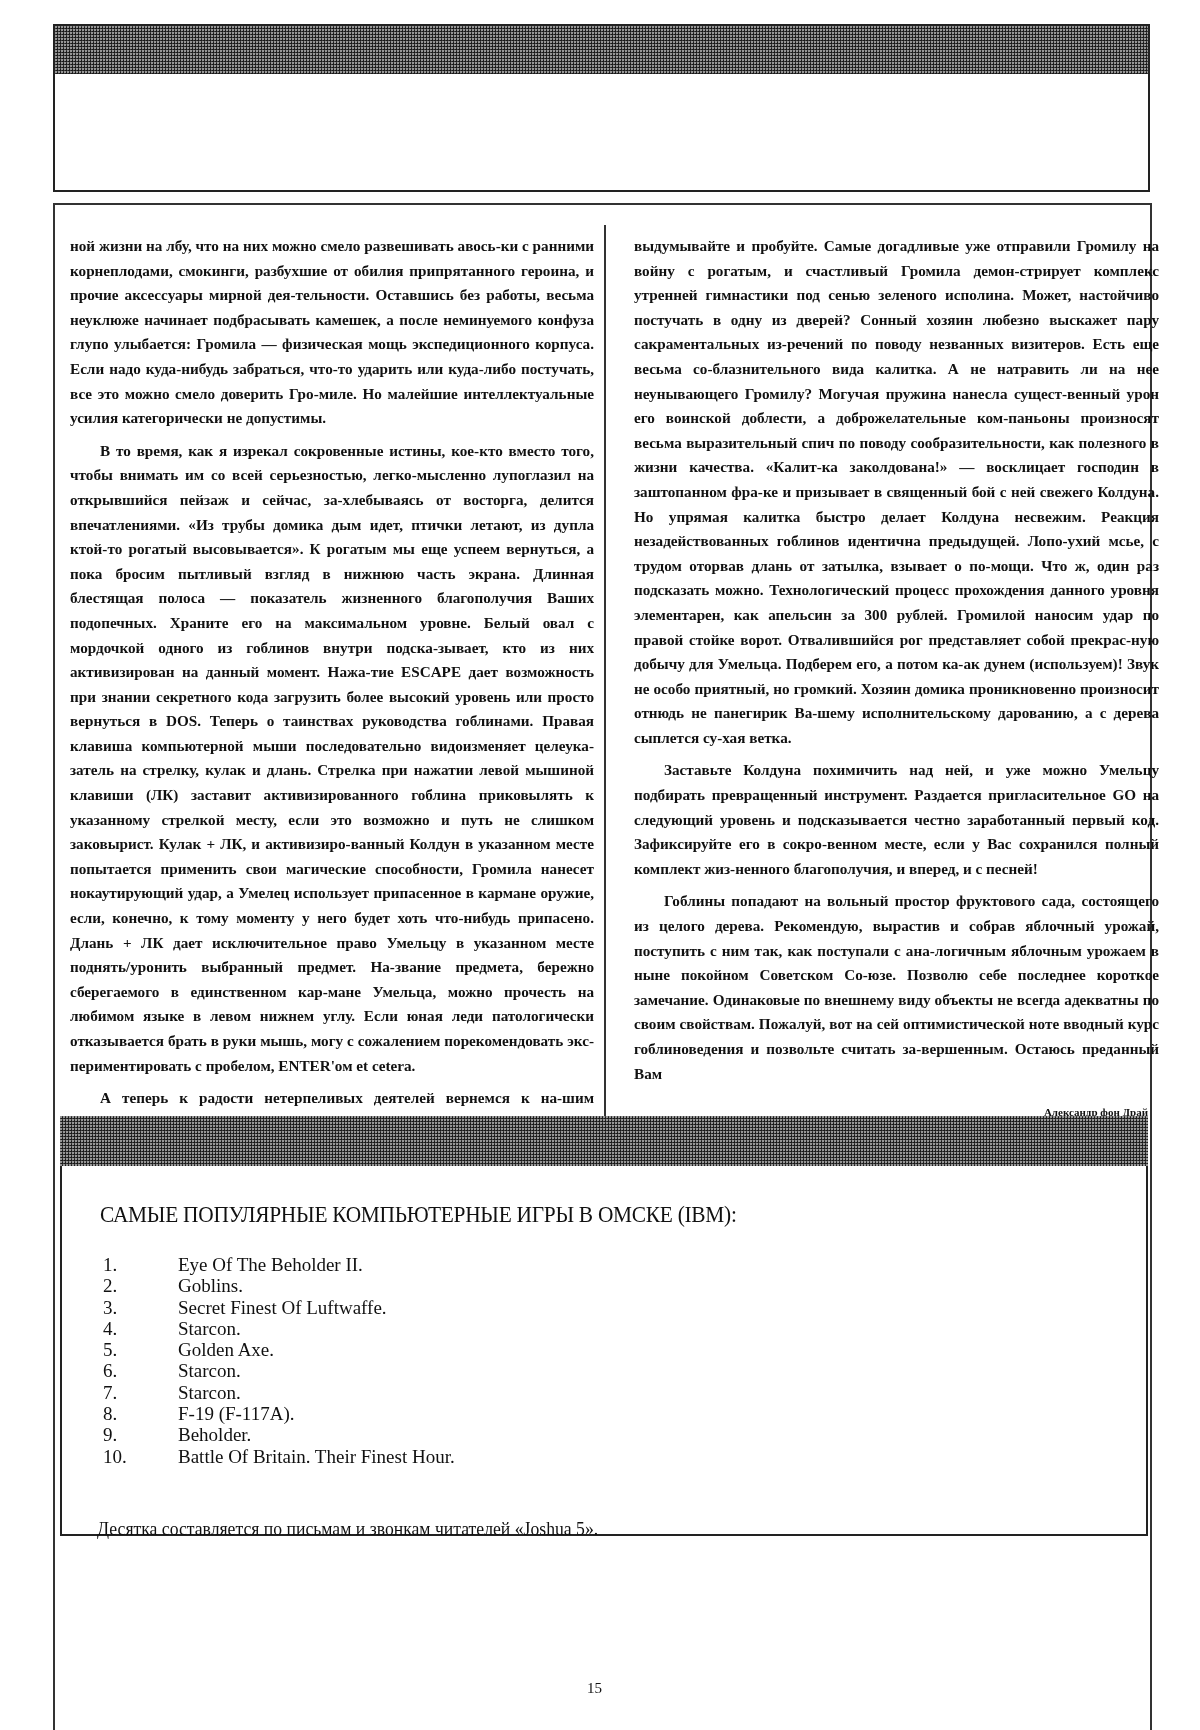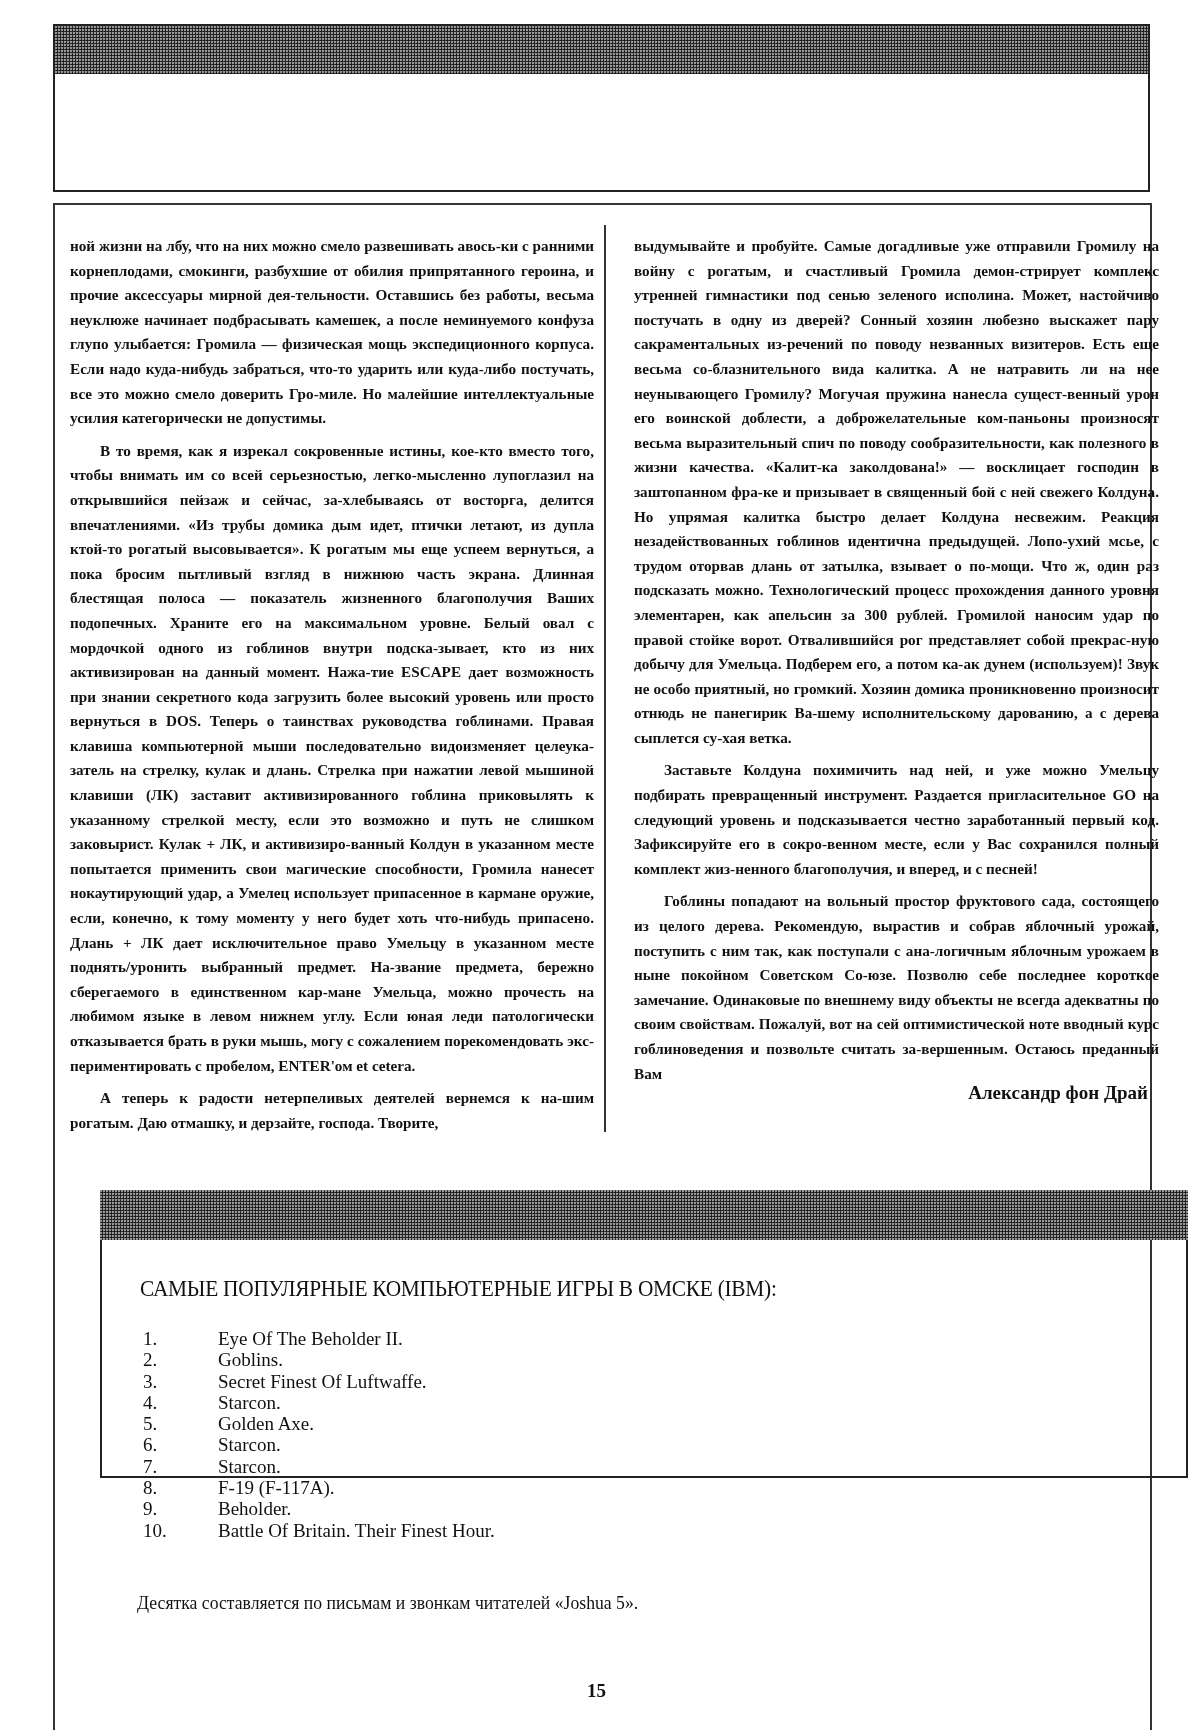--- a/index.html
+++ b/index.html
@@ -19,35 +19,35 @@
                    border-left: 2px solid #333; border-right: 2px solid #333; border-top: 2px solid #333;
                    box-sizing: border-box; }
   .col { position: absolute; top: 226px; width: 540px; font-family: "Liberation Serif", serif;
          font-weight: bold; font-size: 15.2px; line-height: 24.6px; text-align: justify;
          hyphens: manual; }
   .col p { margin: 8px; text-indent: 0; }
   .col p.indent { text-indent: 30px; }
   #col-left { left: 62px; }
   #col-right { left: 626px; width: 541px; }
   #col-divider { position: absolute; left: 604px; top: 225px; width: 2px; height: 907px; background: #333; }
-  #signature { position: absolute; right: 52px; top: 1082px; font-weight: bold; font-size: 19px;
+  #signature { position: absolute; right: 52px; top: 1106px; font-weight: bold; font-size: 11px;
                font-family: "Liberation Serif", serif; }
-  #chart-box { position: absolute; left: 60px; top: 1190px; width: 1088px; height: 288px;
-               border: 2px solid #222; border-top: none; box-sizing: border-box; margin-left: 40px; }
+  #chart-box { position: absolute; left: 60px; top: 1116px; width: 1088px; height: 420px;
+               border: 2px solid #222; border-top: none; box-sizing: border-box; }
   #chart-box .band { position: absolute; left: -2px; top: 0; width: 1088px; height: 50px; }
   #chart-title { position: absolute; left: 38px; top: 86px; font-family: "Liberation Serif", serif;
                  font-size: 23px; font-weight: normal; letter-spacing: -0.3px; transform: scaleX(0.93);
                  transform-origin: left top; white-space: nowrap; }
   #games-list { position: absolute; left: 41px; top: 138px; margin: 0; padding: 0; list-style: none;
                 font-family: "Liberation Serif", serif; font-size: 19px; line-height: 21.3px; }
   #games-list li { display: flex; }
   #games-list .num { width: 75px; }
   #chart-note { position: absolute; left: 35px; top: 402px; font-size: 19px; white-space: nowrap;
                 font-family: "Liberation Serif", serif; transform: scaleX(0.93); transform-origin: left top; }
-  #page-number { position: absolute; left: 587px; top: 1680px; font-size: 19px; font-weight: bold;
+  #page-number { position: absolute; left: 587px; top: 1680px; font-size: 15px; font-weight: normal;
                  font-family: "Liberation Serif", serif; }
 </style>
 </head>
 <body>
 
 <div id="top-box">
   <div class="band halftone"></div>
 </div>
 
 <div id="article-frame"></div>

